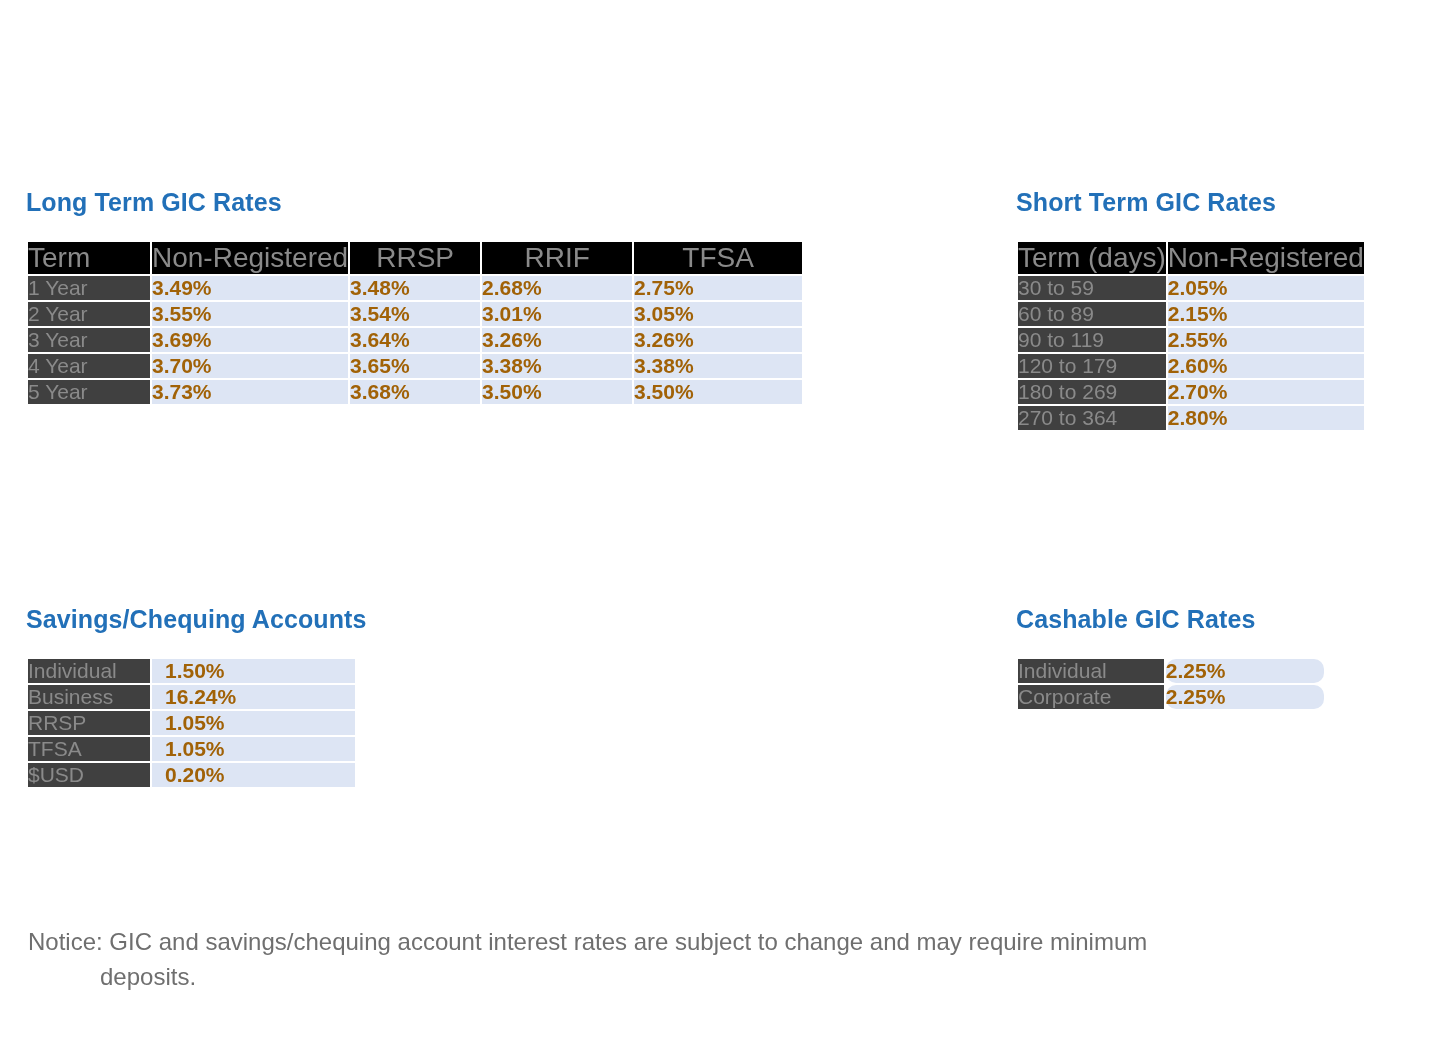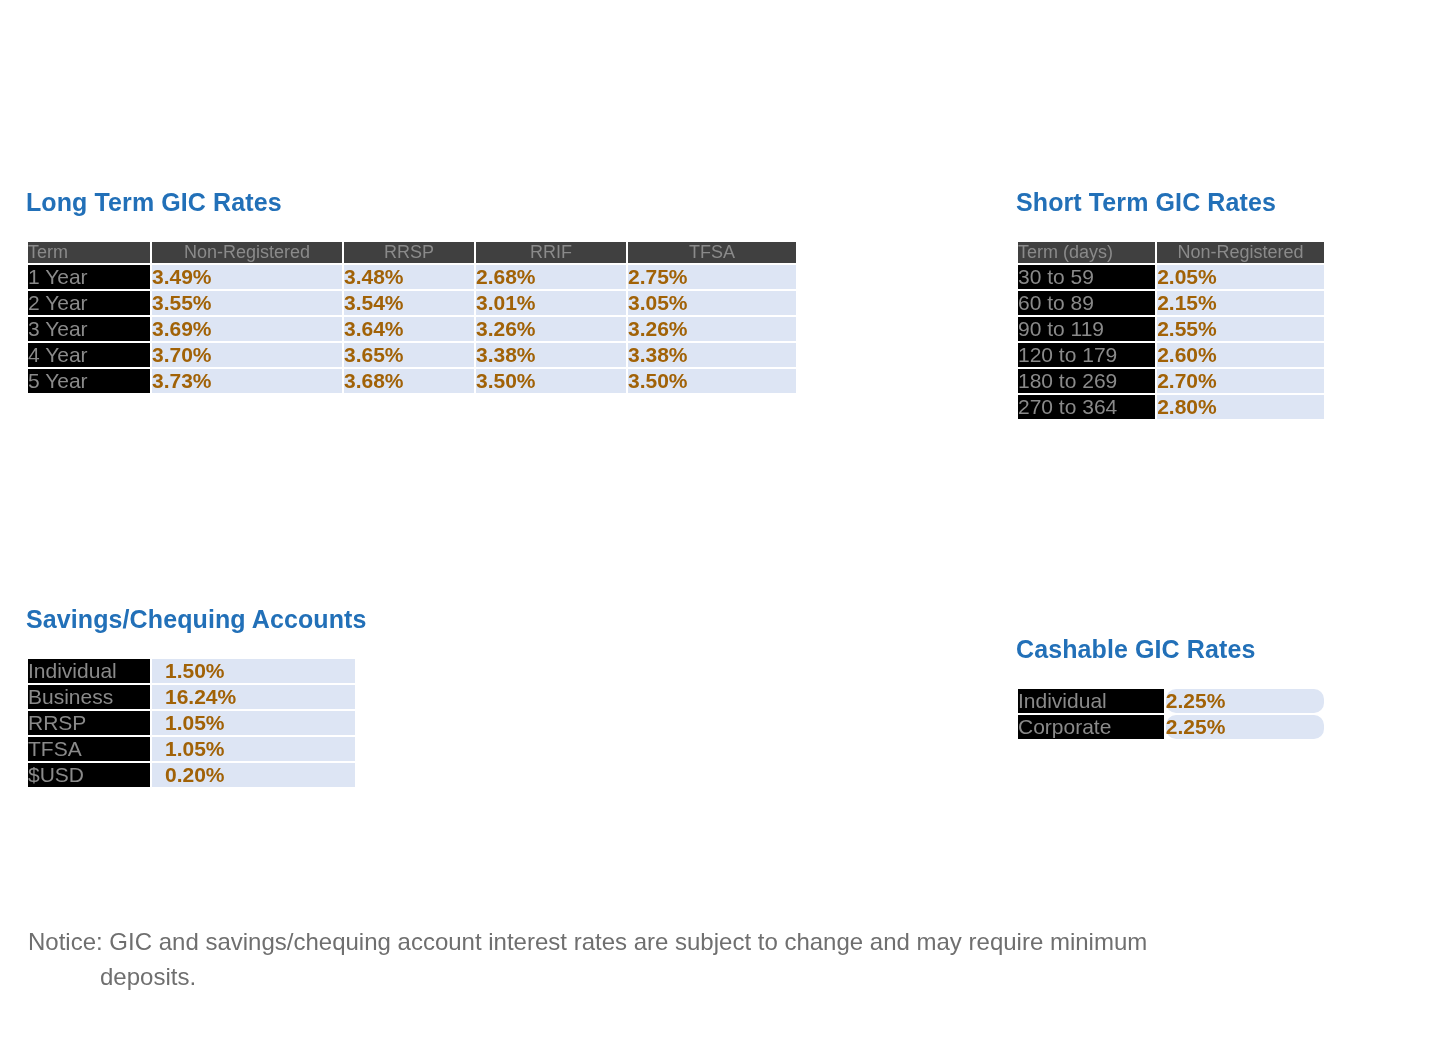--- a/index.html
+++ b/index.html
@@ -29,33 +29,33 @@
   table.rates {
     border-collapse: separate;
     border-spacing: 2px 2px;
     font-size: 21px;
   }
   table.rates td, table.rates th {
     padding: 0;
     margin: 0;
   }
   .hdr {
-    background: #404040;
+    background: #000000;
     color: #8a8a8a;
     font-weight: normal;
-    font-size: 18px;
+    font-size: 28px;
     text-align: left;
     padding: 10px 14px 11px 14px;
     white-space: nowrap;
   }
   .hdr.center {
     text-align: center;
   }
   .lbl {
-    background: #000000;
+    background: #404040;
     color: #8a8a8a;
     font-weight: normal;
     padding: 9px 14px 10px 14px;
     white-space: nowrap;
     text-align: left;
   }
   .val {
     background: #dde5f4;
     color: #a16207;
     font-weight: bold;
@@ -78,21 +78,20 @@
   #savings-block {
     position: absolute;
     left: 26px;
     top: 605px;
   }
   #savings-block .section-title { margin-bottom: 23px; }
   #cashable-block {
     position: absolute;
     left: 1016px;
     top: 605px;
-    margin-top: 30px;
   }
   #cashable-block .section-title { margin-bottom: 23px; }
   #notice {
     position: absolute;
     left: 28px;
     top: 925px;
     width: 1300px;
     font-size: 24px;
     color: #6f6f6f;
     line-height: 1.45;

